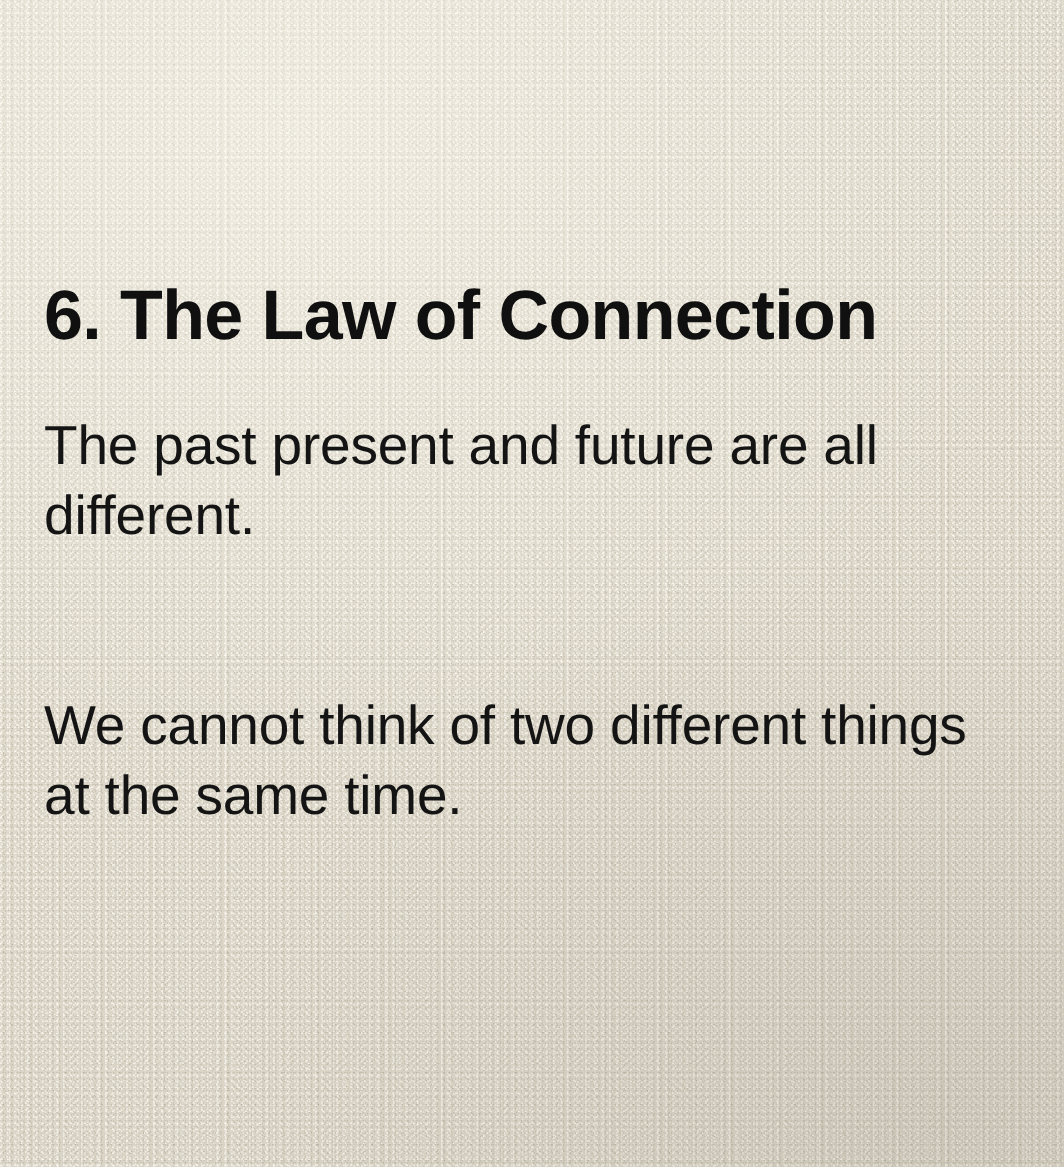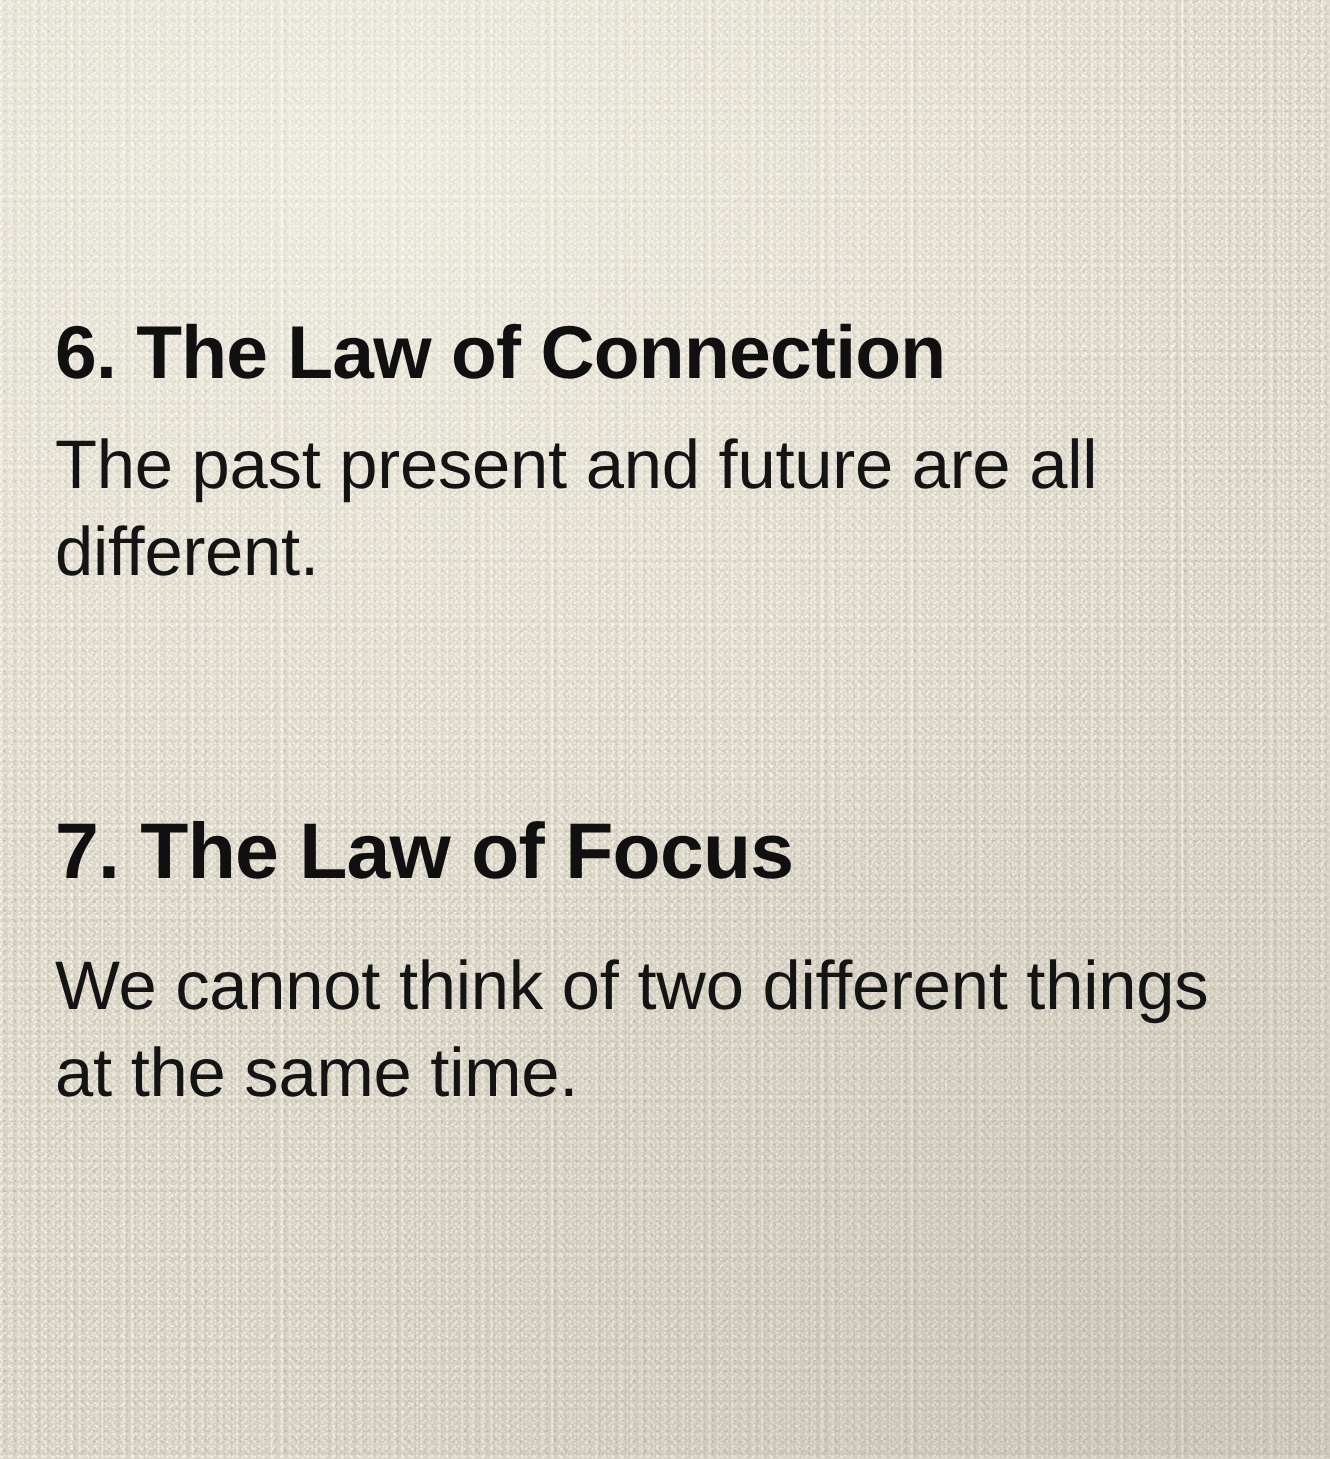--- a/index.html
+++ b/index.html
@@ -103,35 +103,35 @@
   .law-heading {
     margin: 0;
     color: #101010;
     font-family: "Liberation Sans", sans-serif;
     font-weight: 700;
     letter-spacing: -0.6px;
     white-space: nowrap;
     text-rendering: geometricPrecision;
   }
 
-  #law-block-6 .law-heading { font-size: 60px; line-height: 1.0; }
+  #law-block-6 .law-heading { font-size: 70px; line-height: 1.0; margin-top: 28px; }
   #law-block-7 .law-heading { font-size: 63px; line-height: 1.0; }
 
   .law-body {
     margin: 0;
     color: #141414;
     font-family: "Liberation Sans", sans-serif;
     font-weight: 400;
     font-size: 55px;
     line-height: 70px;
     letter-spacing: -0.2px;
     text-rendering: geometricPrecision;
   }
 
-  #law-block-6 .law-body { margin-top: 24px; width: 900px; }
+  #law-block-6 .law-body { margin-top: 60px; width: 900px; }
   #law-block-7 .law-body { margin-top: 40px; width: 985px; }
 
   .law-body-line { display: block; white-space: nowrap; }
 </style>
 </head>
 <body>
 
 <div id="poster">
 
   <div id="paper-texture"></div>
@@ -142,21 +142,20 @@
 
     <section class="law-block" id="law-block-6">
       <h2 class="law-heading">6. The Law of Connection</h2>
       <p class="law-body">
         <span class="law-body-line">The past present and future are all</span>
         <span class="law-body-line">different.</span>
       </p>
     </section>
 
     <section class="law-block" id="law-block-7">
-      <h2 class="law-heading">7. The Law of Focus</h2>
       <p class="law-body">
         <span class="law-body-line">We cannot think of two different things</span>
         <span class="law-body-line">at the same time.</span>
       </p>
     </section>
 
   </div>
 </div>
 
 </body></html>

